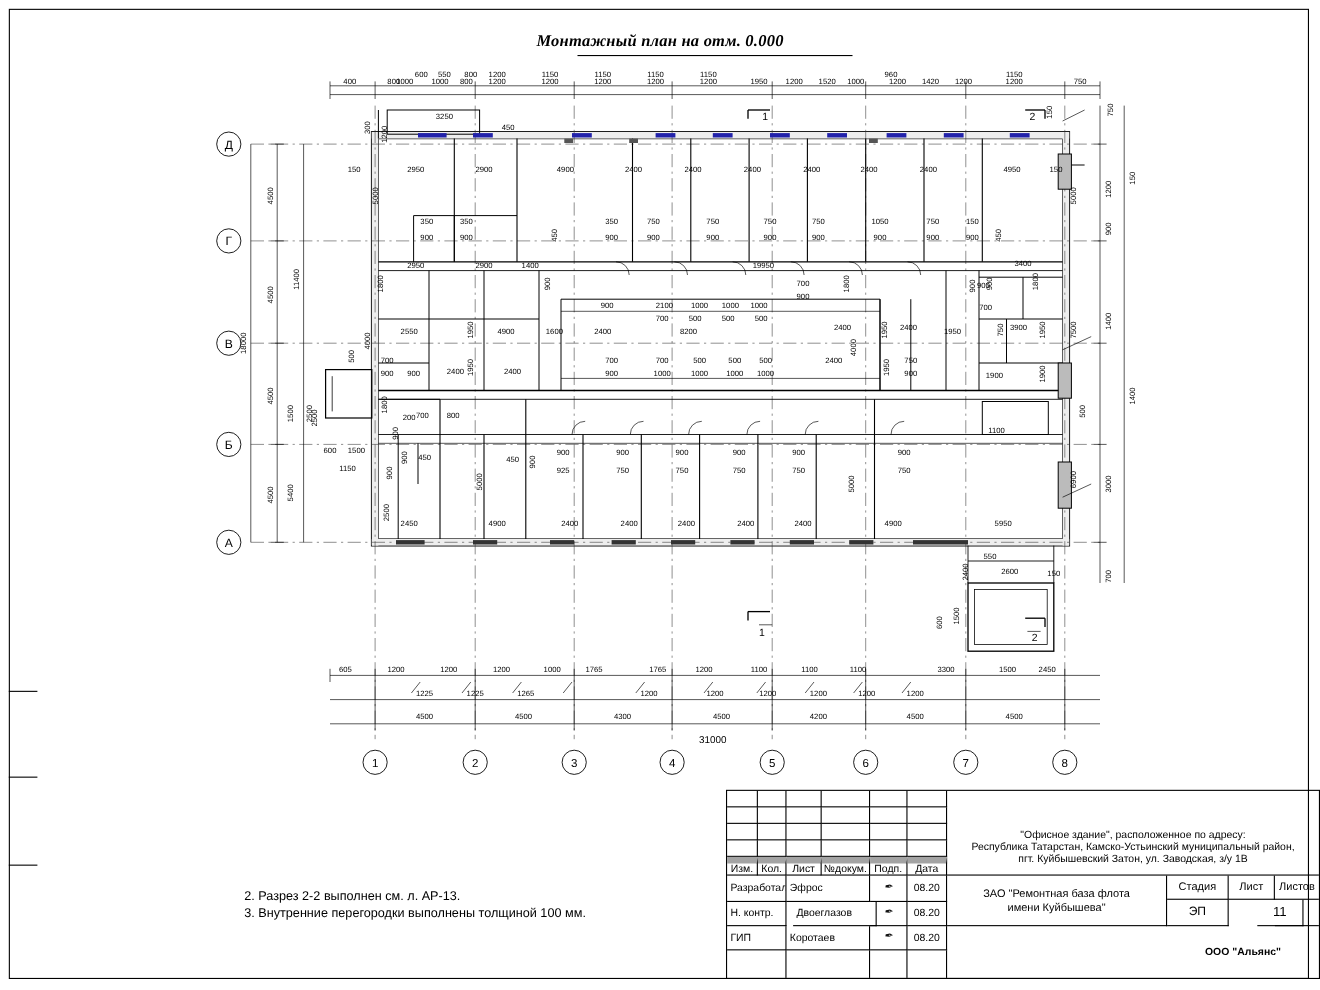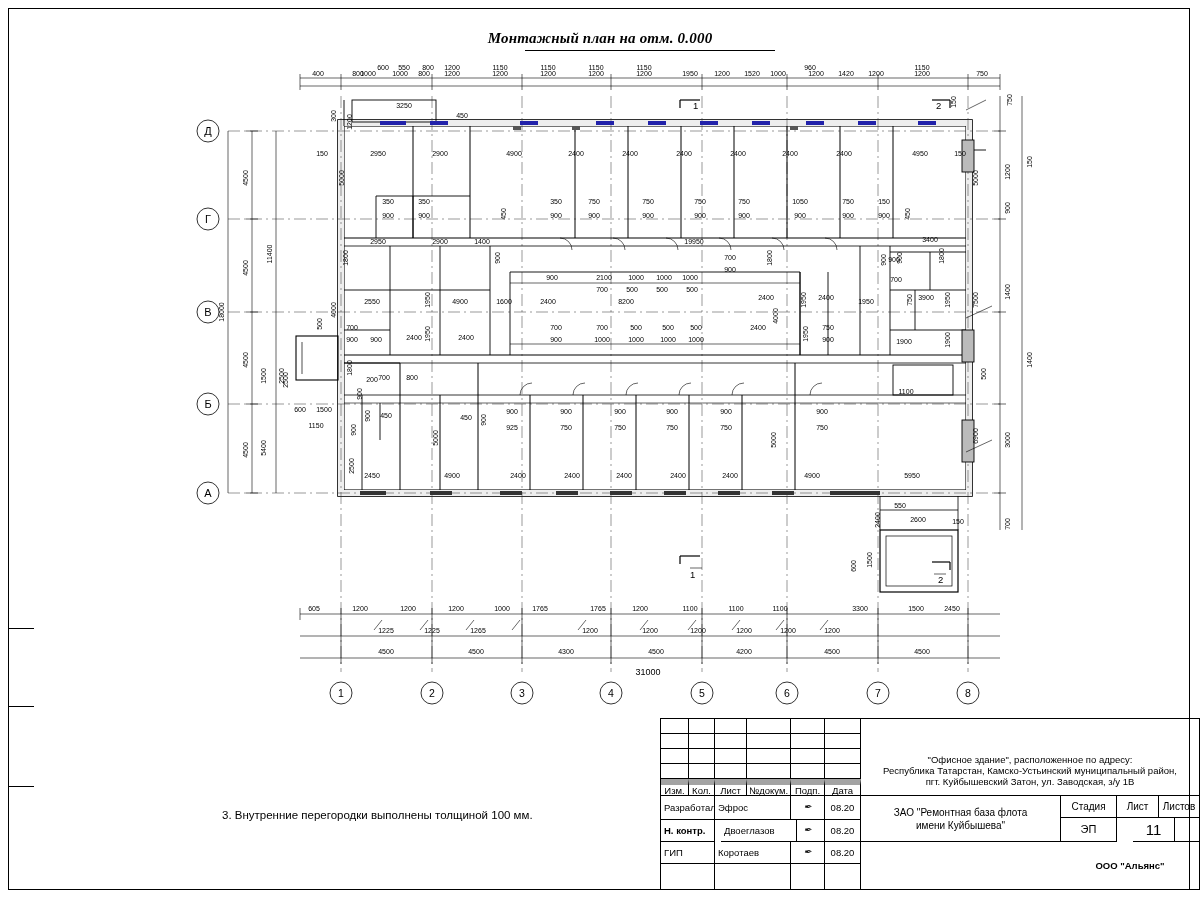--- a/index.html
+++ b/index.html
@@ -592,20 +592,21 @@
     <text x="476" y="654">4500</text>
     <text x="566" y="654">4300</text>
     <text x="656" y="654">4500</text>
     <text x="744" y="654">4200</text>
     <text x="832" y="654">4500</text>
     <text x="922" y="654">4500</text>
   </g>
 </svg>
 
 <div class="notes">
+  <div>2. Разрез 2-2 выполнен см. л. АР-13.</div>
   <div>3. Внутренние перегородки выполнены толщиной 100 мм.</div>
 </div>
 
 <div class="stamp">
 
   <div class="cell bb br" style="left:0;   top:0;  width:28px; height:15px;"></div>
   <div class="cell bb br" style="left:28px; top:0;  width:26px; height:15px;"></div>
   <div class="cell bb br" style="left:54px; top:0;  width:32px; height:15px;"></div>
   <div class="cell bb br" style="left:86px; top:0;  width:44px; height:15px;"></div>
   <div class="cell bb br" style="left:130px;top:0;  width:34px; height:15px;"></div>
@@ -637,21 +638,21 @@
   <div class="cell bb br bt" style="left:54px; top:60px; width:32px; height:17px;">Лист</div>
   <div class="cell bb br bt" style="left:86px; top:60px; width:44px; height:17px;">№докум.</div>
   <div class="cell bb br bt" style="left:130px;top:60px; width:34px; height:17px;">Подп.</div>
   <div class="cell bb br bt" style="left:164px;top:60px; width:36px; height:17px;">Дата</div>
 
   <div class="cell bb br left" style="left:0;   top:77px; width:54px; height:24px;">Разработал</div>
   <div class="cell bb br left" style="left:54px; top:77px; width:76px; height:24px;">Эфрос</div>
   <div class="cell bb br sig" style="left:130px;top:77px; width:34px; height:24px;">✒</div>
   <div class="cell bb br" style="left:164px;top:77px; width:36px; height:24px;">08.20</div>
 
-  <div class="cell bb br left" style="left:0;   top:101px; width:54px; height:22px;font-weight:bold;">Н. контр.</div>
+  <div class="cell bb br left" style="left:0;   top:101px; width:54px; height:22px;">Н. контр.</div>
   <div class="cell bb br left" style="left:60px; top:101px; width:76px; height:22px;text-align:right;">Двоеглазов</div>
   <div class="cell bb br sig" style="left:130px;top:101px; width:34px; height:22px;">✒</div>
   <div class="cell bb br" style="left:164px;top:101px; width:36px; height:22px;">08.20</div>
 
   <div class="cell bb br left" style="left:0;   top:123px; width:54px; height:22px;">ГИП</div>
   <div class="cell bb br left" style="left:54px; top:123px; width:76px; height:22px;">Коротаев</div>
   <div class="cell bb br sig" style="left:130px;top:123px; width:34px; height:22px;">✒</div>
   <div class="cell bb br" style="left:164px;top:123px; width:36px; height:22px;">08.20</div>
 
   <div class="cell br" style="left:0;   top:145px; width:54px; height:25px;"></div>
@@ -669,18 +670,18 @@
   <div class="cell bb br" style="left:200px; top:77px; width:200px; height:46px; flex-direction:column; font-size:10px; line-height:13px;">
     <span>ЗАО "Ремонтная база флота</span>
     <span>имени Куйбышева"</span>
   </div>
 
   <div class="cell bb br" style="left:400px; top:77px; width:56px; height:22px; font-size:10px;">Стадия</div>
   <div class="cell bb br" style="left:456px; top:77px; width:42px; height:22px; font-size:10px;">Лист</div>
   <div class="cell bb" style="left:498px; top:77px; width:40px; height:22px; font-size:10px;">Листов</div>
 
   <div class="cell bb br" style="left:400px; top:99px; width:56px; height:24px; font-size:11px;">ЭП</div>
-  <div class="cell bb br" style="left:472px; top:99px; width:42px; height:24px; font-size:15px;">11</div>
+  <div class="cell bb br" style="left:482px; top:99px; width:42px; height:24px; font-size:12px;">11</div>
   <div class="cell bb" style="left:498px; top:99px; width:40px; height:24px; font-size:11px;"></div>
 
 
   <div class="cell org" style="left:400px; top:123px; width:138px; height:47px;">ООО "Альянс"</div>
 </div>
 
 </body></html>

